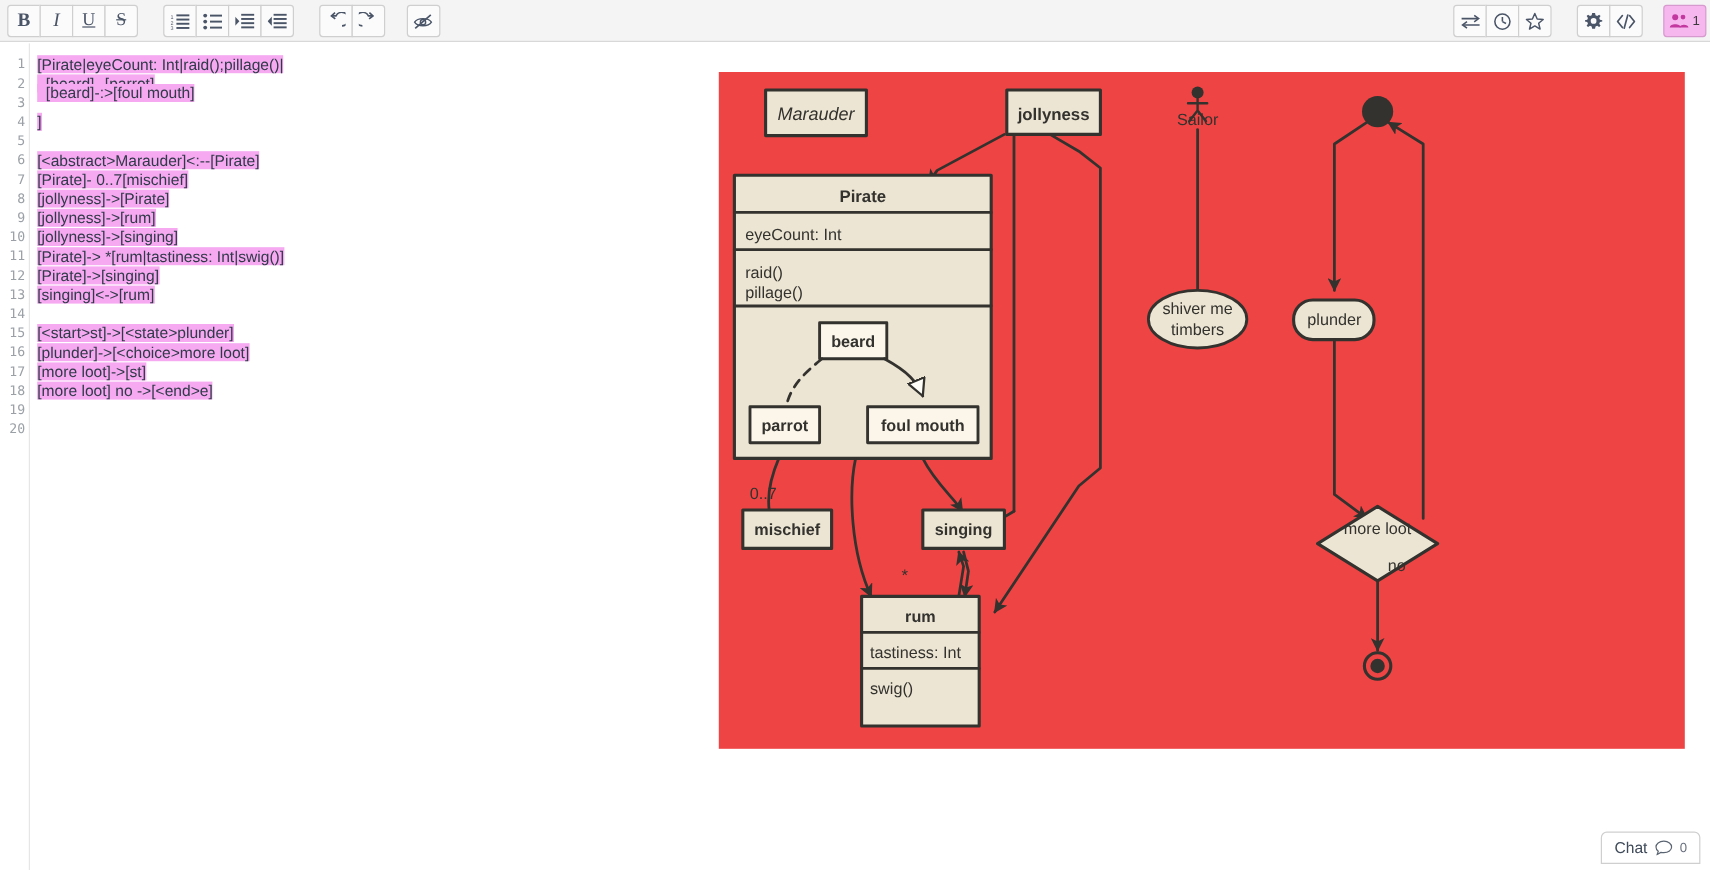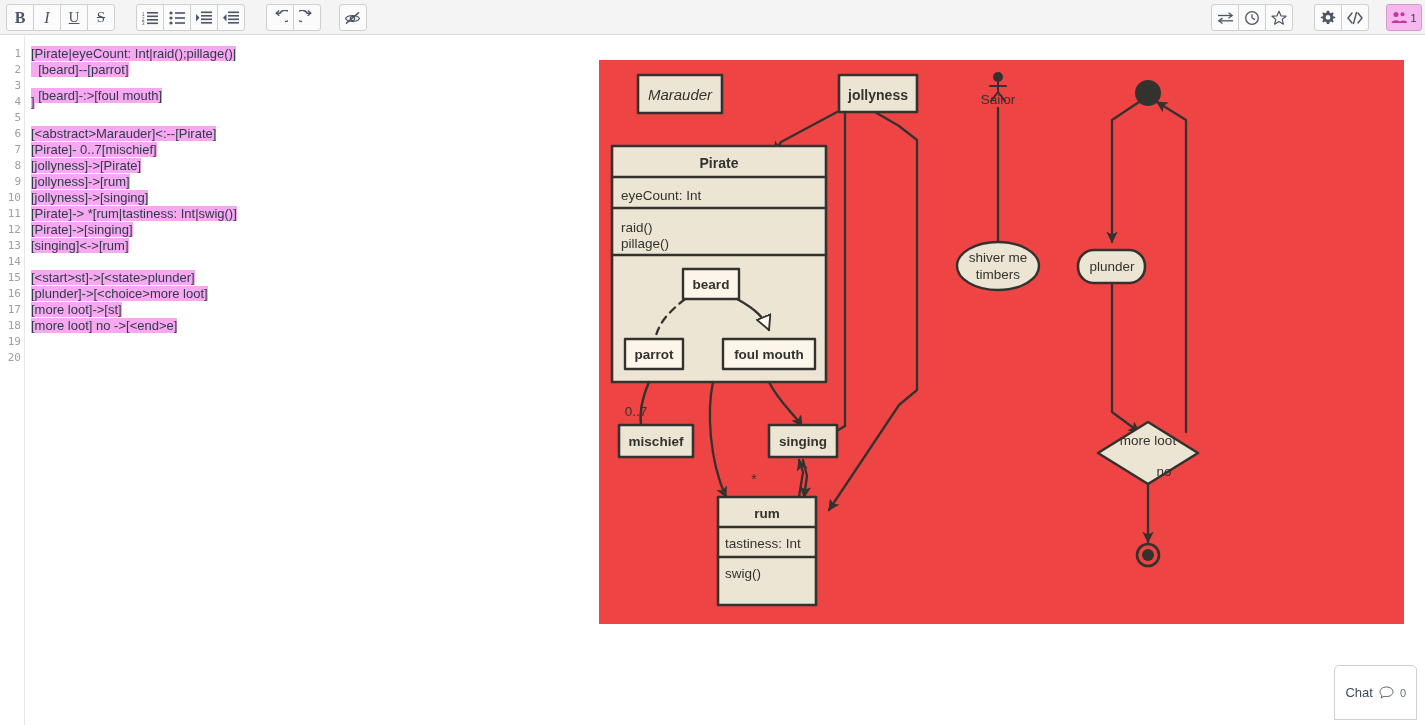--- a/index.html
+++ b/index.html
@@ -58,21 +58,21 @@
   .diagram{
     position:absolute;left:599px;top:60px;width:805px;height:564px;
     background:#ef4444;
   }
   .diagram svg{display:block;}
 
   
   .chat{
     position:absolute;right:8px;bottom:5px;
     border:1px solid #cfcfcf;border-radius:5px 5px 0 0;background:#ffffff;
-    padding:19px 10px;display:flex;align-items:center;gap:6px;
+    padding:5px 10px;display:flex;align-items:center;gap:6px;
     font-size:13px;color:#3f4a5a;cursor:pointer;
   }
   .chat .cnt{font-size:11px;color:#6b7280;}
 </style>
 </head>
 <body>
 
 <div class="app">
 
   <div class="toolbar">
@@ -223,21 +223,21 @@
       <div class="ln" style="top:234px;">15</div>
       <div class="ln" style="top:250px;text-align:right;">16</div>
       <div class="ln" style="top:266px;">17</div>
       <div class="ln" style="top:282px;">18</div>
       <div class="ln" style="top:298px;">19</div>
       <div class="ln" style="top:314px;">20</div>
     </div>
 
     <div class="codeline" style="top:10px;"><span class="hl">[Pirate|eyeCount: Int|raid();pillage()|</span></div>
     <div class="codeline" style="top:26px;"><span class="hl">  [beard]--[parrot]</span></div>
-    <div class="codeline" style="top:52px;"><span class="hl">  [beard]-:&gt;[foul mouth]</span></div>
+    <div class="codeline" style="top:34px;"><span class="hl">  [beard]-:&gt;[foul mouth]</span></div>
     <div class="codeline" style="top:58px;"><span class="hl">]</span></div>
     <div class="codeline" style="top:74px;"><span></span></div>
     <div class="codeline" style="top:90px;"><span class="hl">[&lt;abstract&gt;Marauder]&lt;:--[Pirate]</span></div>
     <div class="codeline" style="top:106px;"><span class="hl">[Pirate]- 0..7[mischief]</span></div>
     <div class="codeline" style="top:122px;"><span class="hl">[jollyness]-&gt;[Pirate]</span></div>
     <div class="codeline" style="top:138px;"><span class="hl">[jollyness]-&gt;[rum]</span></div>
     <div class="codeline" style="top:154px;"><span class="hl">[jollyness]-&gt;[singing]</span></div>
     <div class="codeline" style="top:170px;"><span class="hl">[Pirate]-&gt; *[rum|tastiness: Int|swig()]</span></div>
     <div class="codeline" style="top:186px;"><span class="hl">[Pirate]-&gt;[singing]</span></div>
     <div class="codeline" style="top:202px;"><span class="hl">[singing]&lt;-&gt;[rum]</span></div>

